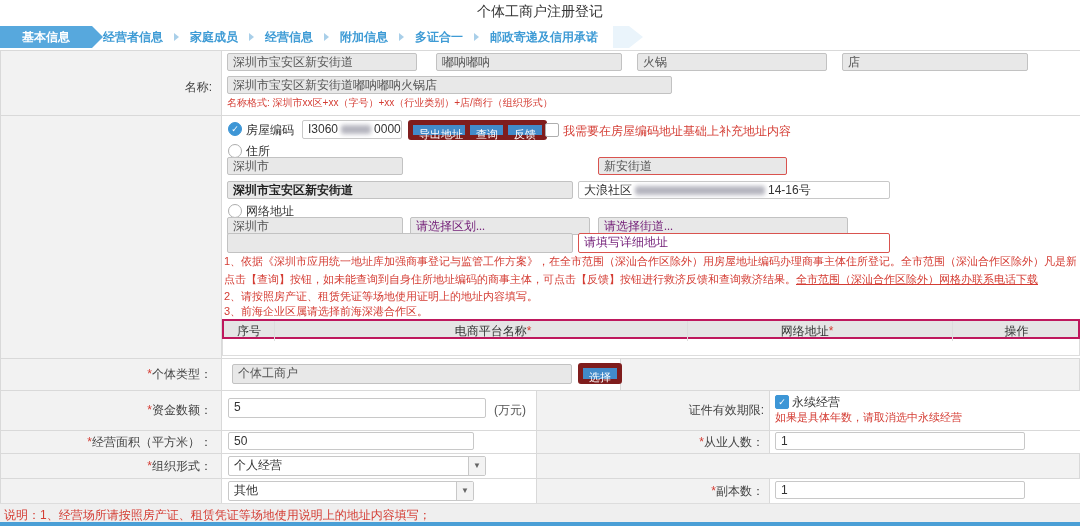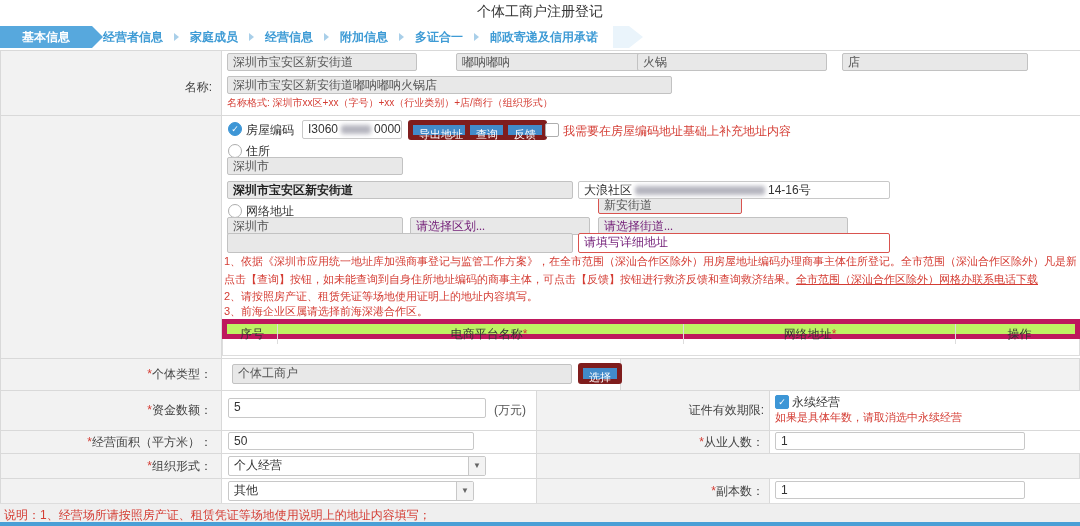--- a/index.html
+++ b/index.html
@@ -33,21 +33,21 @@
   .blur{display:inline-block;height:9px;border-radius:2px;background:#b5b5bf;filter:blur(2px);
         vertical-align:middle;margin:0 3px;}
   .btn{position:absolute;box-sizing:border-box;height:20px;background:#428bca;border:5px solid #7f1d1d;
        border-radius:3px;color:#fff;font-size:11px;line-height:18px;text-align:center;padding:0 6px;cursor:pointer;}
   .radio{position:absolute;width:12px;height:12px;border-radius:50%;background:#fff;border:1px solid #aeaeae;}
   .radio.checked{background:#3d96d6;border-color:#3d96d6;color:#fff;font-size:9px;line-height:12px;text-align:center;}
   .cb{position:absolute;width:12px;height:12px;border:1px solid #aeaeae;background:#fff;border-radius:2px;}
   .cb.checked{background:#3d96d6;border-color:#3d96d6;color:#fff;font-size:9px;line-height:12px;text-align:center;}
   .note{position:absolute;left:224px;width:852px;font-size:11px;white-space:nowrap;overflow:hidden;color:#d43c33;}
   .link{text-decoration:underline;cursor:pointer;}
-  .thead{background:#bef264;border:5px solid #be185d;}
+  .thead{background:#e5e5e5;border:2px solid #be185d;}
   .th{position:absolute;top:0;height:20px;line-height:20px;font-size:12px;color:#333;text-align:center;
       border-right:1px solid #ddd;white-space:nowrap;overflow:hidden;}
   .select{padding-right:20px;}
   .sel-arr{position:absolute;right:0;top:0;width:16px;height:100%;border-left:1px solid #c8c8c8;
            background:#f3f3f3;color:#666;font-size:8px;text-align:center;line-height:18px;}
   .footer{background:#efefef;border-top:1px solid #ddd;overflow:hidden;}
   .bluebar{background:#4a9fd6;}
   .bold{font-weight:bold;color:#222;}
 </style>
 </head>
@@ -71,21 +71,21 @@
     <div class="sep"></div>
     <div class="tab">邮政寄递及信用承诺</div>
     <div class="ghost"></div>
   </div>
 
   <div class="abs gcell row-line" style="top:50px;left:0;width:222px;height:65px;"></div>
   <div class="abs row-line" style="top:50px;left:222px;width:858px;height:65px;"></div>
   <div class="abs lab" style="top:79px;left:0;width:212px;"><span>名称:</span></div>
 
   <div class="input gray" style="top:53px;left:227px;width:190px;">深圳市宝安区新安街道</div>
-  <div class="input gray" style="top:53px;left:456px;width:186px;">嘟呐嘟呐</div>
+  <div class="input gray" style="top:53px;left:436px;width:186px;">嘟呐嘟呐</div>
   <div class="input gray" style="top:53px;left:637px;width:190px;">火锅</div>
   <div class="input gray" style="top:53px;left:842px;width:186px;">店</div>
   <div class="input gray" style="top:76px;left:227px;width:445px;">深圳市宝安区新安街道嘟呐嘟呐火锅店</div>
   <div class="abs red" style="top:96px;left:227px;font-size:10px;white-space:nowrap;">名称格式: 深圳市xx区+xx（字号）+xx（行业类别）+店/商行（组织形式）</div>
 
   <div class="abs gcell row-line" style="top:115px;left:0;width:222px;height:243px;"></div>
   <div class="abs row-line" style="top:115px;left:222px;width:858px;height:243px;"></div>
 
   <span class="radio checked" style="top:122px;left:228px;">✓</span>
   <span class="abs" style="top:122px;left:246px;white-space:nowrap;">房屋编码</span>
@@ -93,21 +93,21 @@
   <div class="btn" style="top:120px;left:408px;">导出地址</div>
   <div class="btn" style="top:120px;left:465px;">查询</div>
   <div class="btn" style="top:120px;left:503px;">反馈</div>
   <span class="cb" style="top:123px;left:545px;"></span>
   <span class="abs red" style="top:123px;left:563px;white-space:nowrap;">我需要在房屋编码地址基础上补充地址内容</span>
 
   <span class="radio" style="top:144px;left:228px;"></span>
   <span class="abs" style="top:143px;left:246px;">住所</span>
 
   <div class="input gray" style="top:157px;left:227px;width:176px;">深圳市</div>
-  <div class="input gray redb" style="top:157px;left:598px;width:144px;margin-top:39px;">新安街道</div>
+  <div class="input gray redb" style="top:157px;left:598px;width:189px;">新安街道</div>
 
   <div class="input gray bold" style="top:181px;left:227px;width:346px;">深圳市宝安区新安街道</div>
   <div class="input" style="top:181px;left:578px;width:312px;"><span>大浪社区</span><span class="blur" style="width:130px;"></span><span>14-16号</span></div>
 
   <span class="radio" style="top:204px;left:228px;"></span>
   <span class="abs" style="top:203px;left:246px;">网络地址</span>
 
   <div class="input gray" style="top:217px;left:227px;width:176px;">深圳市</div>
   <div class="input gray" style="top:217px;left:410px;width:180px;"><span class="ph">请选择区划...</span></div>
   <div class="input gray" style="top:217px;left:598px;width:250px;"><span class="ph">请选择街道...</span></div>
@@ -115,21 +115,21 @@
   <div class="input gray" style="top:233px;left:227px;width:346px;height:20px;"></div>
   <div class="input redb" style="top:233px;left:578px;width:312px;height:20px;"><span class="ph">请填写详细地址</span></div>
 
   <div class="note" style="top:254px;">1、依据《深圳市应用统一地址库加强商事登记与监管工作方案》，在全市范围（深汕合作区除外）用房屋地址编码办理商事主体住所登记。全市范围（深汕合作区除外）凡是新设立或变更住所的商事主体，须输入准确的房屋地址编码来获取地址信息办理登记。查询房屋地址编</div>
   <div class="note" style="top:272px;"><span>点击【查询】按钮，如未能查询到自身住所地址编码的商事主体，可点击【反馈】按钮进行救济反馈和查询救济结果。</span><span class="link">全市范围（深汕合作区除外）网格办联系电话下载</span></div>
   <div class="note" style="top:289px;">2、请按照房产证、租赁凭证等场地使用证明上的地址内容填写。</div>
   <div class="note" style="top:304px;">3、前海企业区属请选择前海深港合作区。</div>
 
   <div class="abs thead" style="top:319px;left:222px;width:858px;height:20px;">
     <div class="th" style="left:0;width:50px;">序号</div>
-    <div class="th" style="left:50px;width:388px;padding-left:18px;"><span>电商平台名称</span><span class="red">*</span></div>
+    <div class="th" style="left:57px;width:388px;padding-left:18px;"><span>电商平台名称</span><span class="red">*</span></div>
     <div class="th" style="left:438px;width:290px;"><span>网络地址</span><span class="red">*</span></div>
     <div class="th" style="left:728px;width:129px;border-right:none;">操作</div>
   </div>
   <div class="abs" style="top:339px;left:222px;width:858px;height:17px;border:1px solid #ddd;border-top:none;"></div>
 
   <div class="abs gcell row-line" style="top:358px;left:0;width:222px;height:32px;"></div>
   <div class="abs row-line" style="top:358px;left:222px;width:398px;height:32px;"></div>
   <div class="abs gcell row-line" style="top:358px;left:620px;width:460px;height:32px;"></div>
   <div class="abs lab" style="top:366px;left:0;width:212px;"><span class="red">*</span><span>个体类型：</span></div>
   <div class="input gray" style="top:364px;left:232px;width:340px;height:20px;">个体工商户</div>

